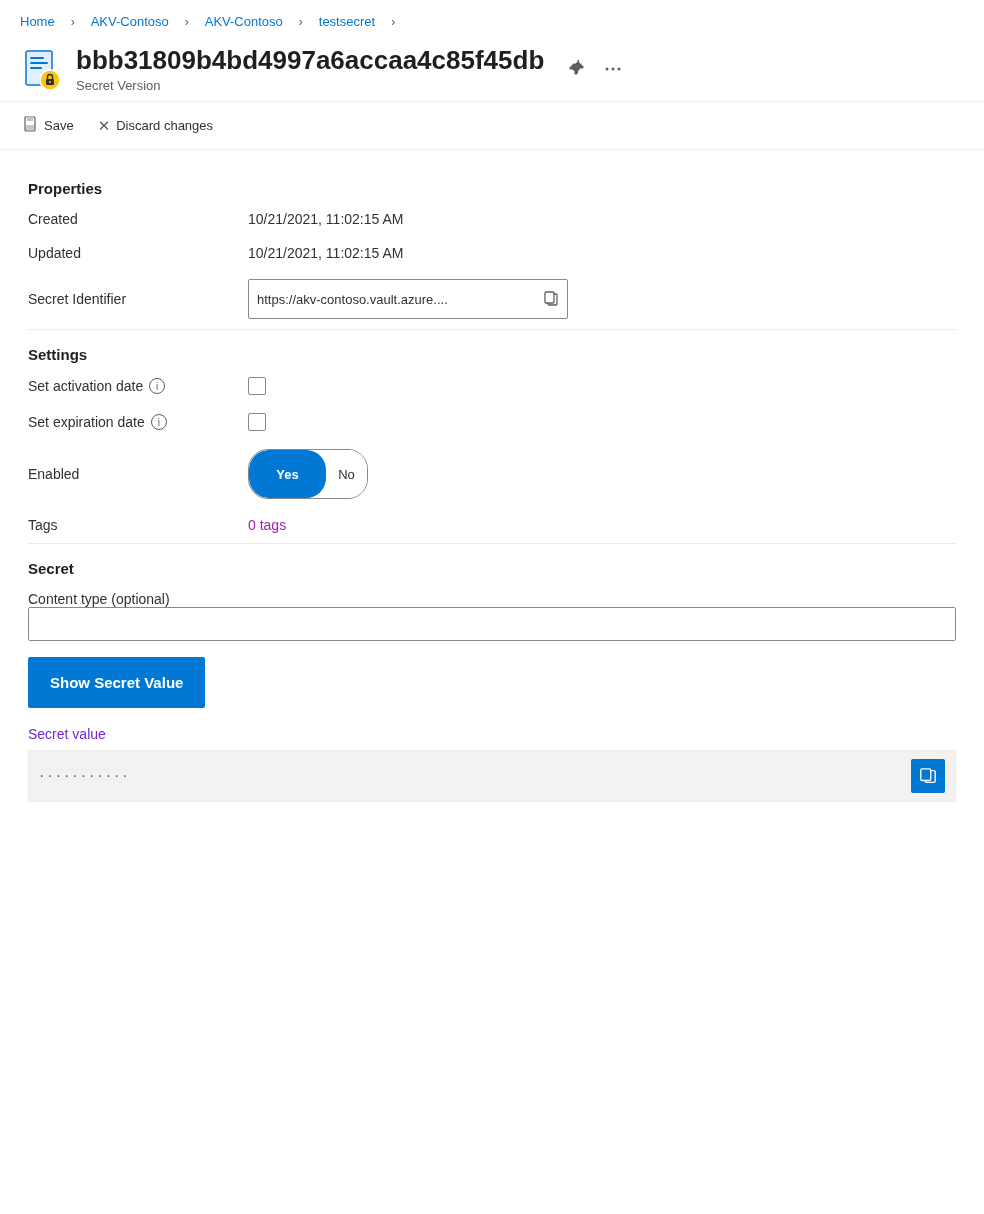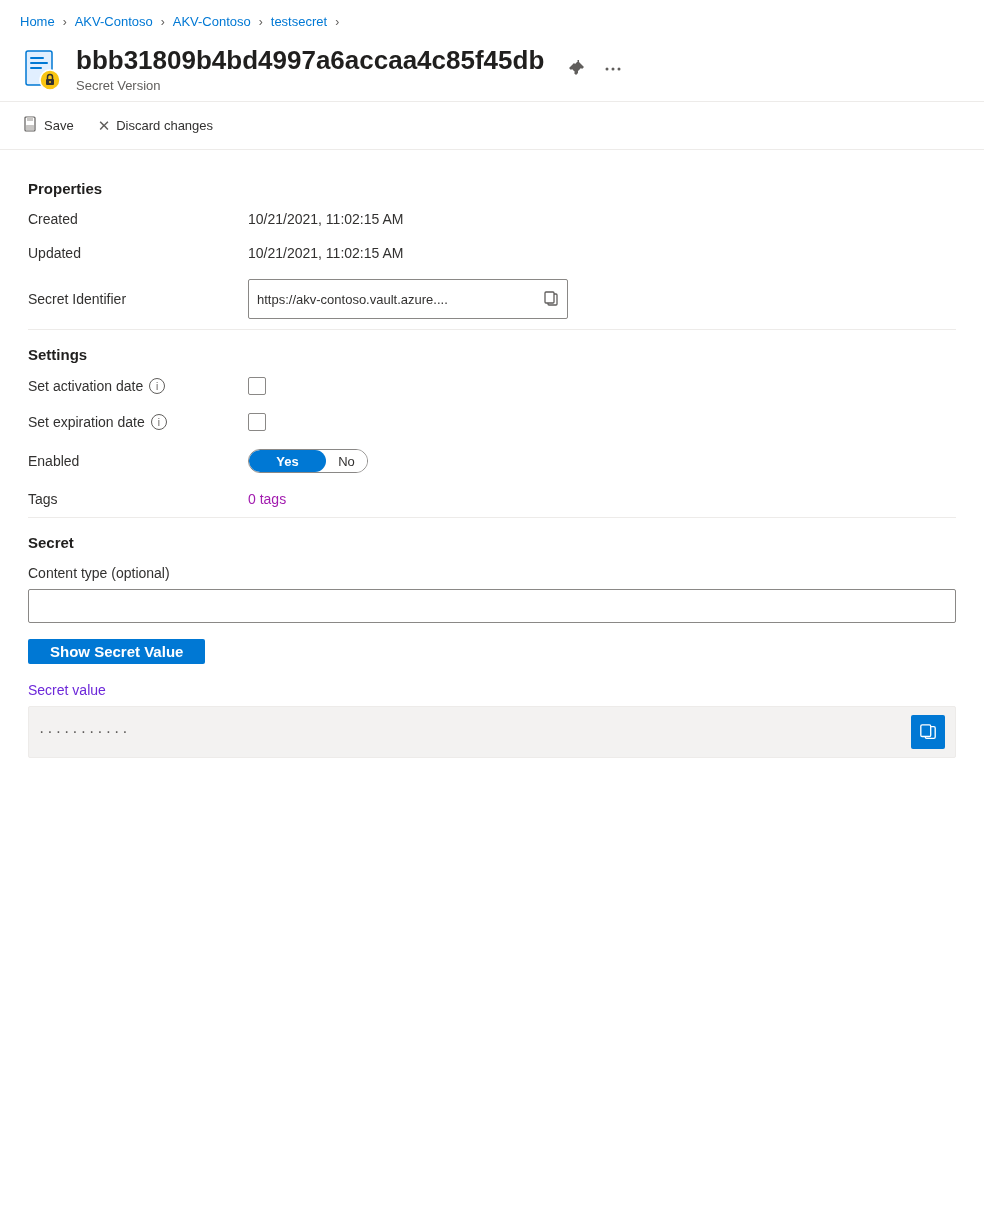--- a/index.html
+++ b/index.html
@@ -10,21 +10,21 @@
       background: #fff;
       width: 984px;
       min-height: 1214px;
     }
     .breadcrumb {
       display: flex;
       align-items: center;
       padding: 14px 20px 10px 20px;
       font-size: 13px;
       color: #0078d4;
-      gap: 8px;
+      gap: 16px;
     }
     .breadcrumb a {
       color: #0078d4;
       text-decoration: none;
       cursor: pointer;
     }
     .breadcrumb-sep {
       color: #605e5c;
       font-size: 12px;
     }
@@ -170,21 +170,21 @@
       cursor: pointer;
       flex-shrink: 0;
     }
     .toggle-container {
       display: flex;
       align-items: center;
       border: 1.5px solid #8a8886;
       border-radius: 20px;
       overflow: hidden;
       width: 120px;
-      height: 24px;
+      height: 50px;
     }
     .toggle-yes {
       background: #0078d4;
       color: #fff;
       font-weight: 600;
       font-size: 13px;
       border: none;
       cursor: pointer;
       padding: 0 18px;
       height: 100%;
@@ -220,21 +220,21 @@
       font-size: 14px;
       color: #323130;
       outline: none;
       height: 34px;
       margin-bottom: 16px;
     }
     .show-secret-btn {
       background: #0078d4;
       color: #fff;
       border: none;
-      padding: 4px 22px;
+      padding: 17px 22px;
       font-size: 15px;
       font-weight: 600;
       cursor: pointer;
       border-radius: 2px;
       margin-bottom: 18px;
     }
     .secret-value-label {
       font-size: 14px;
       color: #6d28d9;
       margin-bottom: 8px;
@@ -394,21 +394,21 @@
     <div class="prop-label">Tags</div>
     <div class="prop-value">
       <a class="tags-link">0 tags</a>
     </div>
   </div>
 
   <hr class="section-divider">
 
   
   <div class="section-title">Secret</div>
-  <div class="prop-label" style="margin-bottom: 8px;">Content type (optional)</div>
+  <div class="prop-label" style="">Content type (optional)</div>
   <input class="content-type-input" type="text" value="" placeholder="" style="">
   <div>
     <button class="show-secret-btn">Show Secret Value</button>
   </div>
   <div class="secret-value-label">Secret value</div>
   <div class="secret-value-box">
     <span class="secret-dots">···········</span>
     <button class="copy-icon-blue" title="Copy">
       <svg class="copy-icon-svg" viewBox="0 0 20 20" xmlns="http://www.w3.org/2000/svg">
         <rect x="7" y="4" width="11" height="13" rx="1.5" fill="none" stroke="white" stroke-width="1.5"></rect>

